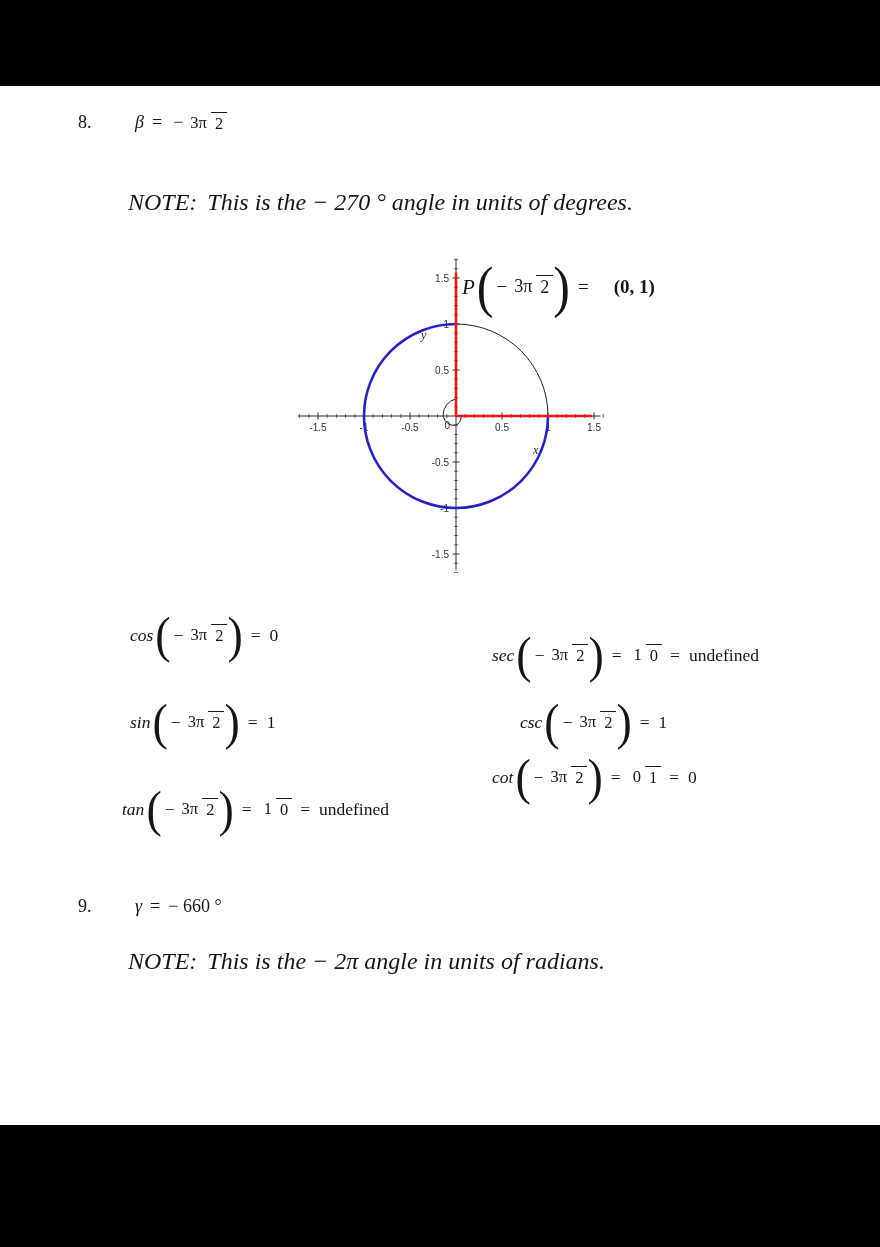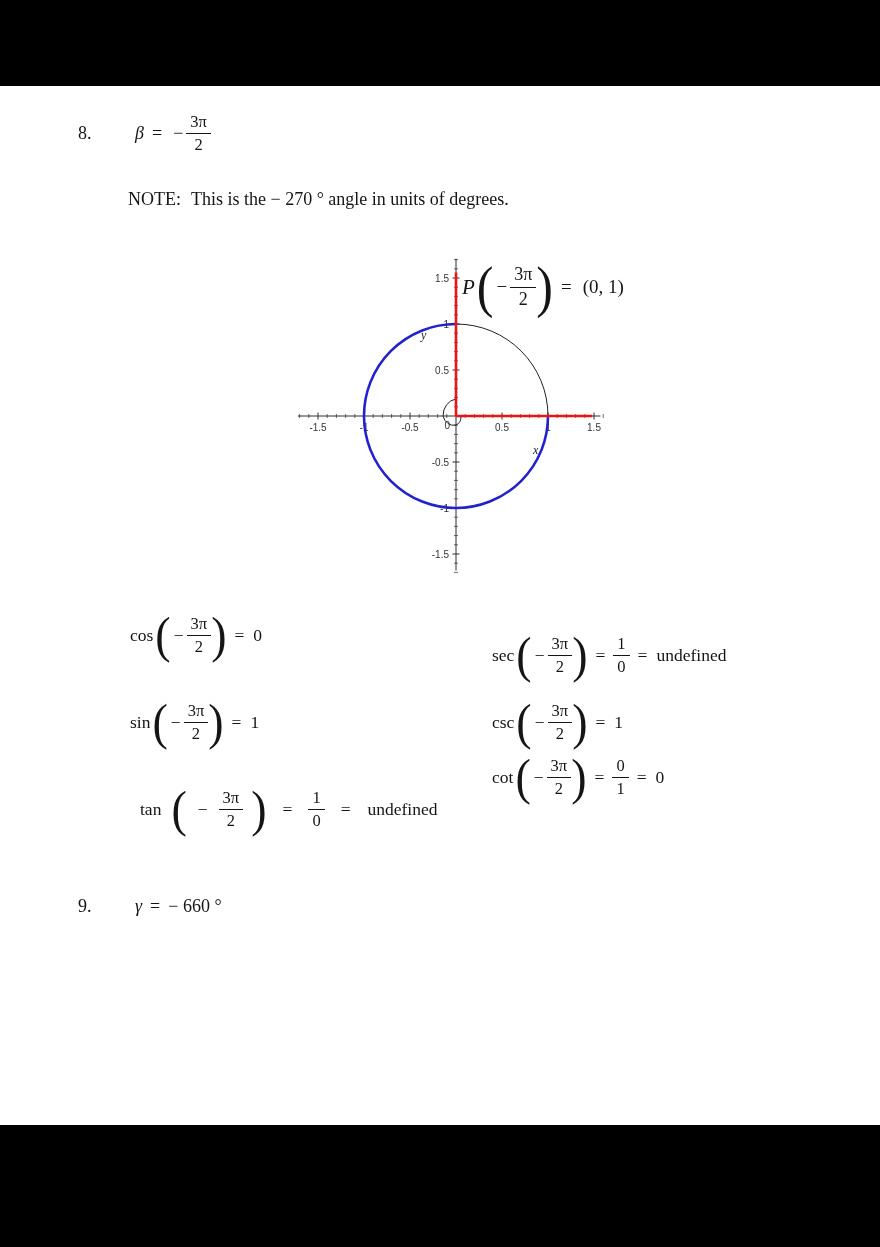--- a/index.html
+++ b/index.html
@@ -6,34 +6,34 @@
   body{
     width:880px;height:1247px;position:relative;background:#000;
     overflow:hidden;font-family:"Liberation Serif",serif;color:#151515;
   }
   .page{position:absolute;left:0;top:86px;width:880px;height:1039px;background:#fff;}
   .row{position:absolute;display:flex;align-items:center;font-size:18px;}
   .pnum{width:57px;}
   .it{font-style:italic;}
   .eq{margin:0 8px;}
   .neg{margin:0 3px;}
-  .frac{display:inline-flex;flex-direction:column;align-items:center;font-size:16.5px;line-height:1.2;}
+  .frac{display:inline-flex;align-items:center;font-size:16.5px;line-height:1.2;}
   .frac .fnum{padding:0 4px 1px;}
   .frac .fden{border-top:1.3px solid #151515;align-self:stretch;text-align:center;padding:1px 4px 0;}
   .bp{font-size:46px;line-height:1;font-weight:300;transform:scaleY(1.12);}
-  .note{position:absolute;font-size:18px;}
+  .note{position:absolute;font-size:24px;font-style:italic;}
   .nlabel{margin-right:10px;}
   .graph-wrap{position:absolute;left:290px;top:168px;width:360px;height:335px;}
   .plbl{position:absolute;left:172px;top:8px;display:flex;align-items:center;font-size:19px;white-space:nowrap;}
   .plbl .bp{font-size:50px;}
   .plbl .pname{font-style:italic;font-size:21px;margin-right:2px;}
   .plbl .frac{font-size:18px;}
-  .plbl .pt{margin-left:3px;}
+  .plbl .pt{margin-left:17px;font-weight:bold;}
   .tcell{position:absolute;display:flex;align-items:center;height:66px;font-size:17.5px;white-space:nowrap;}
-  .fn{margin-right:2px;}
+  .fn{margin-right:2px;font-style:italic;}
   .val{margin-left:1px;}
   text.tick{font:10px "Liberation Sans",sans-serif;fill:#333;}
   text.axname{font:italic 12px "Liberation Serif",serif;fill:#222;}
 </style>
 </head>
 <body>
 
 <div class="page">
 
   <div class="row" style="left:78px;top:26px;">
@@ -196,34 +196,34 @@
     <span class="neg">−</span>
     <span class="frac">
       <span class="fnum">3π</span>
       <span class="fden">2</span>
     </span>
     <span class="bp">)</span>
     <span class="eq">=</span>
     <span class="val">1</span>
   </div>
 
-  <div class="tcell" style="left:492px;top:603px;">
+  <div class="tcell" style="left:520px;top:603px;">
     <span class="fn">csc</span>
     <span class="bp">(</span>
     <span class="neg">−</span>
     <span class="frac">
       <span class="fnum">3π</span>
       <span class="fden">2</span>
     </span>
     <span class="bp">)</span>
     <span class="eq">=</span>
     <span class="val">1</span>
   </div>
 
-  <div class="tcell" style="left:140px;top:690px;gap:8px;">
+  <div class="tcell" style="left:122px;top:690px;">
     <span class="fn">tan</span>
     <span class="bp">(</span>
     <span class="neg">−</span>
     <span class="frac">
       <span class="fnum">3π</span>
       <span class="fden">2</span>
     </span>
     <span class="bp">)</span>
     <span class="eq">=</span>
     <span class="frac">
@@ -252,14 +252,19 @@
     <span class="val">0</span>
   </div>
 
   <div class="row" style="left:78px;top:810px;">
     <span class="pnum">9.</span>
     <span class="it">γ</span>
     <span class="eq">=</span>
     <span>− 660 °</span>
   </div>
 
+  <div class="note" style="left:128px;top:862px;">
+    <span class="nlabel">NOTE:</span><span>This is the</span>
+    <span>− 2π</span>
+    <span>angle in units of radians.</span>
+  </div>
 
 </div>
 
 </body></html>

